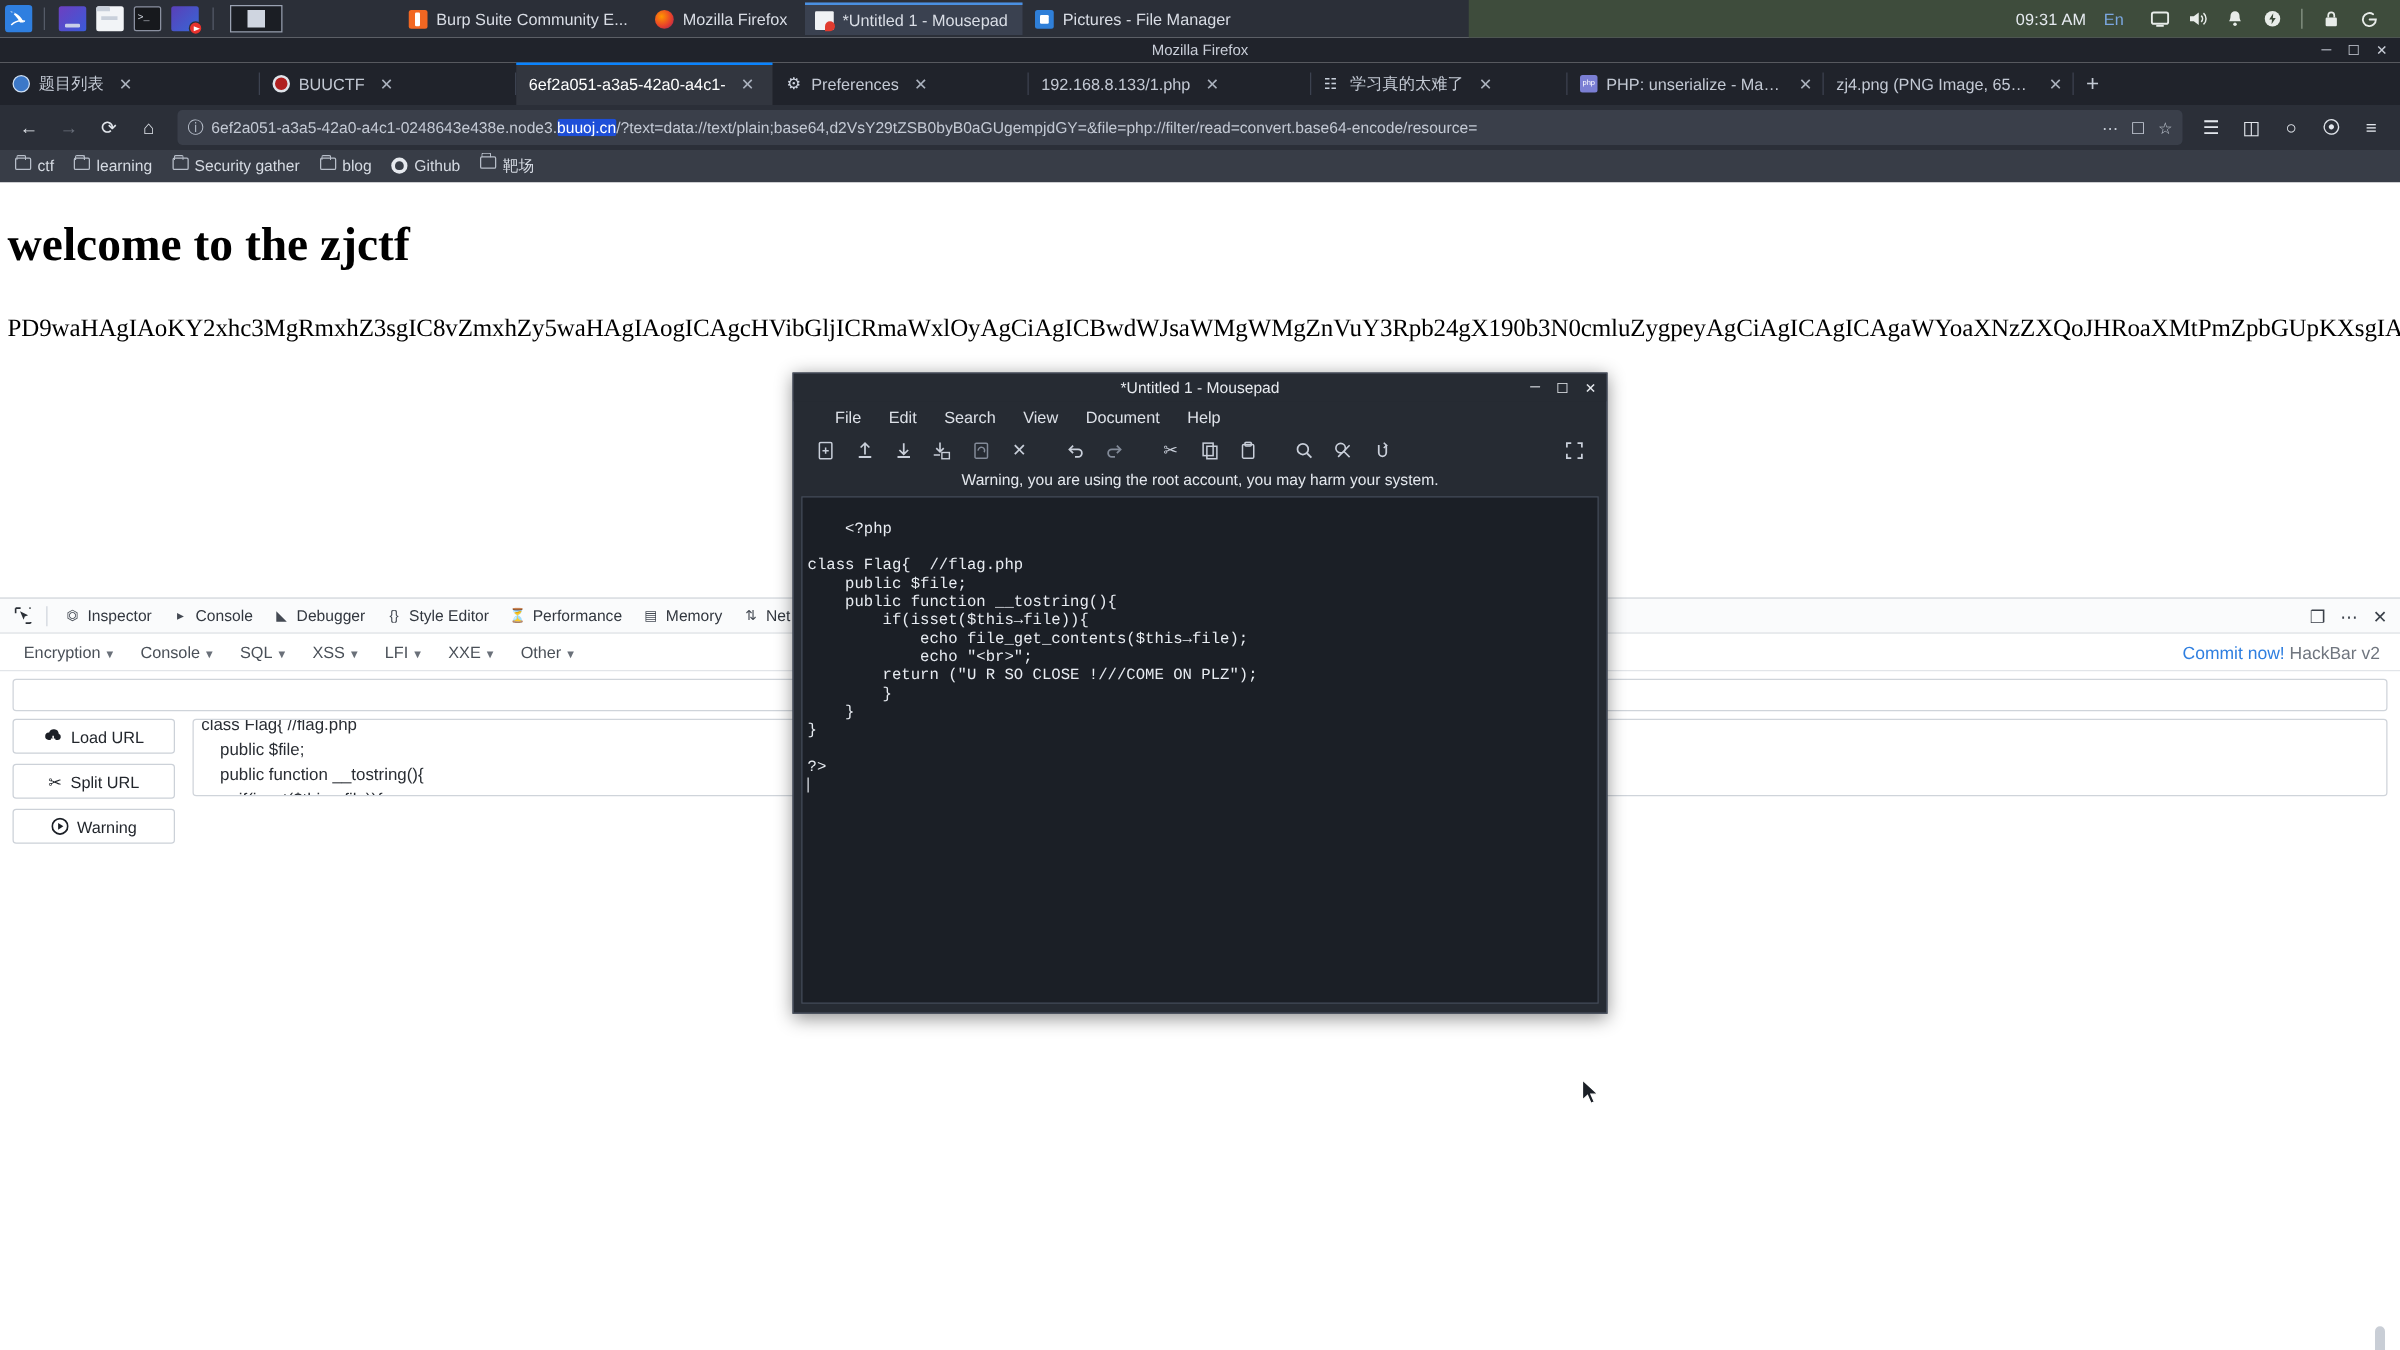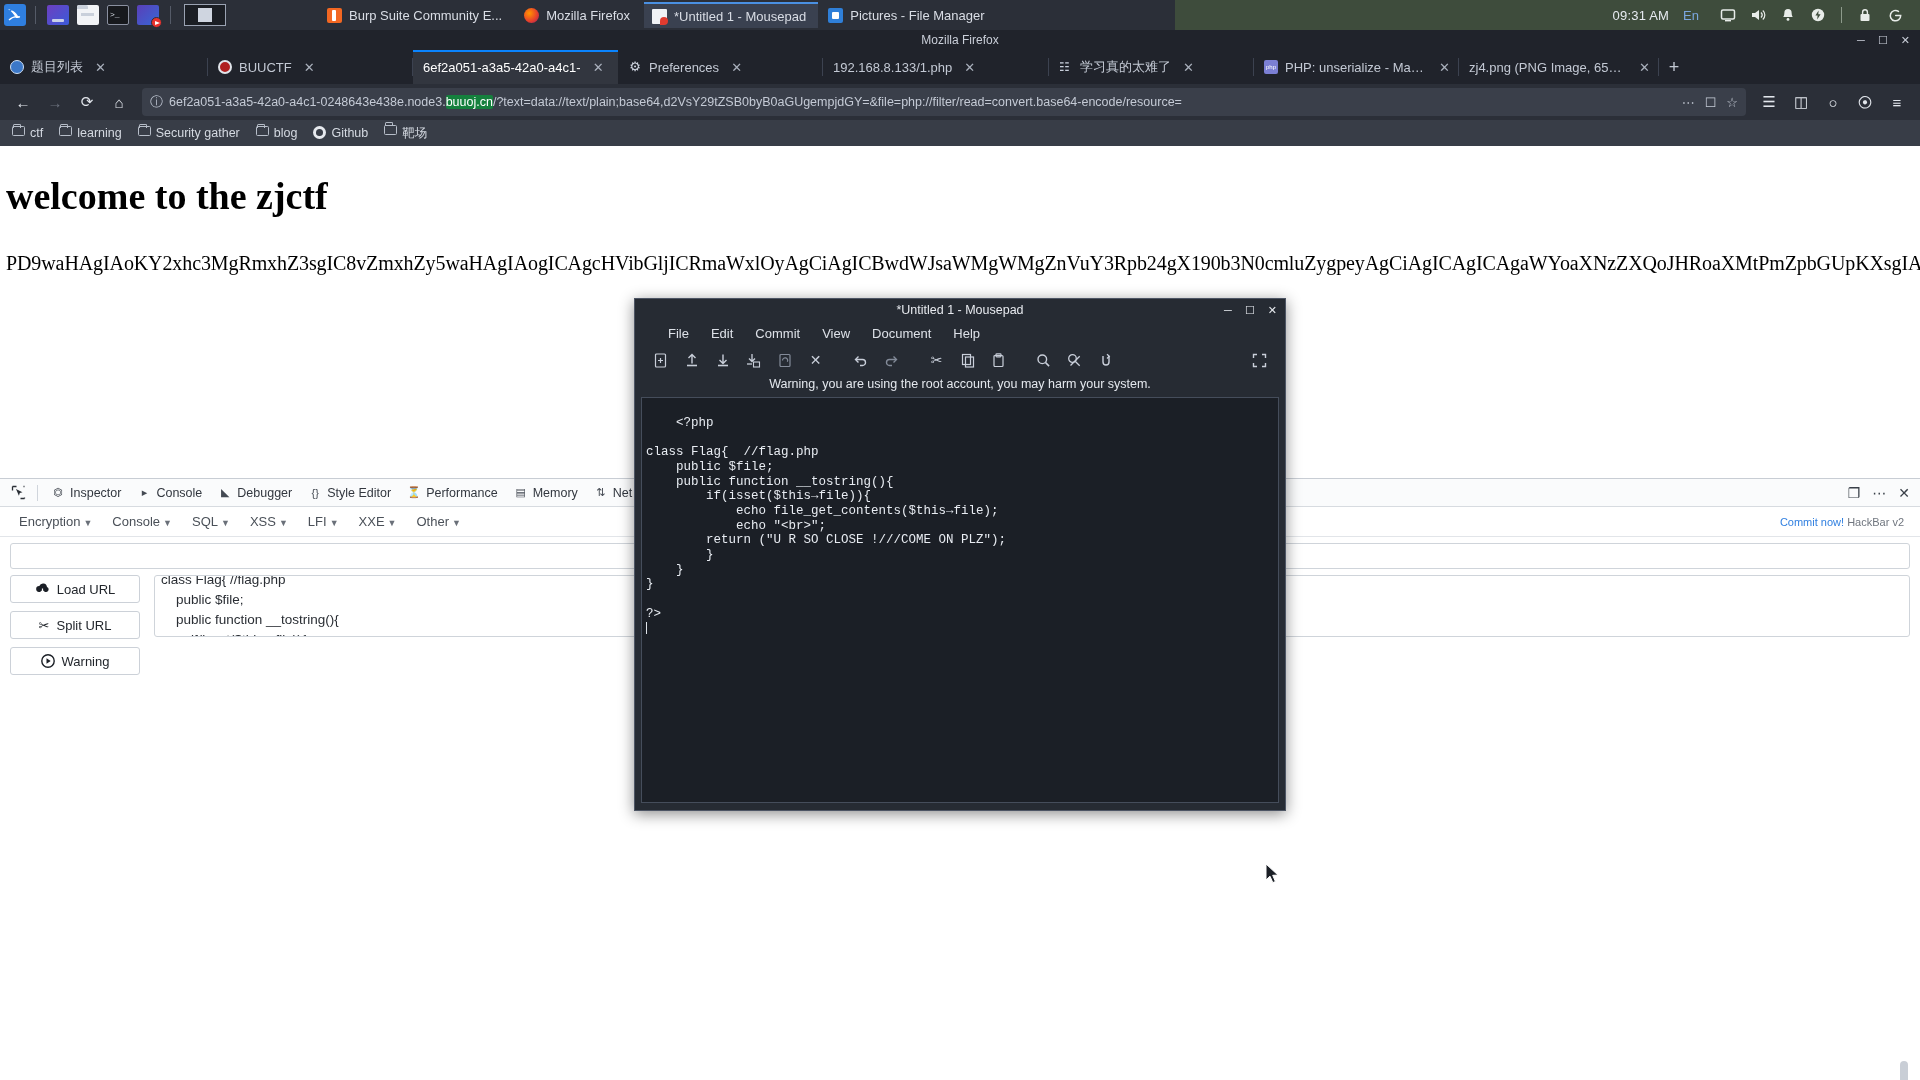--- a/index.html
+++ b/index.html
@@ -157,21 +157,21 @@
   .nav-btn.disabled { color:#6c727e; }
   #urlbar {
     flex: 1; height: 28px; background:#3a3f4a; border-radius:4px;
     display:flex; align-items:center; padding:0 8px; gap:6px;
     margin: 0 6px; overflow:hidden;
   }
   #urltext {
     font-size: 12.5px; color:#c4cad5; white-space:nowrap; overflow:hidden;
     flex:1;
   }
-  #urltext .host { color:#ffffff; background:#15803d; border-radius:2px;}
+  #urltext .host { color:#ffffff; background:#1d4ed8; border-radius:2px;}
   .urlbar-ico { color:#b8bfcb; font-size:13px; flex:0 0 auto;}
   .url-right { display:flex; align-items:center; gap:10px; color:#c4cad5; font-size:13px; padding-left:6px;}
 
   #ff-bookmarks {
     height: 26px; background: #383d47; display:flex; align-items:center;
     padding-left: 12px; gap: 16px; font-size: 12.5px; color:#d5dae2;
   }
   .bm { display:flex; align-items:flex-start; gap:5px; }
   .bm-folder {
     width:13px; height:10px; border:1.4px solid #b7bec9; border-radius:1.5px; position:relative;
@@ -217,21 +217,21 @@
   .dt-tab-ico { font-size:11px; color:#444a53; display:inline-flex; width:14px; justify-content:center;}
   .dt-right { margin-left:auto; display:flex; align-items:center; gap:12px; padding-right:10px; color:#3a4049; font-size:14px;}
 
   #hb-menubar {
     height: 30px; display:flex; align-items:center; gap: 2px;
     border-bottom: 1px solid #e2e5e9; background:#fff; padding-left: 10px;
     font-size: 13px; color:#4a5058;
   }
   .hb-menu { padding: 3px 9px; }
   .hb-menu .caret { font-size:9px; margin-left:3px; color:#6a7079;}
-  .hb-commit { margin-left:auto; padding-right: 16px; font-size:11px;}
+  .hb-commit { margin-left:auto; padding-right: 16px; font-size:14px;}
   .hb-commit .link { color:#2f7fe0; }
   .hb-commit .ver { color:#70767f; }
 
   #hb-urlrow {
     margin: 6px 10px 0 10px; height: 26px;
     border: 1px solid #cfd4da; border-radius: 3px; background:#fff;
   }
   #hb-body { display: flex; padding: 6px 10px 0 10px; gap: 14px; }
   #hb-buttons { display:flex; flex-direction:column; gap: 8px; width: 130px; }
   .hb-btn {
@@ -598,21 +598,21 @@
     <span id="mp-winbtns">
       <span>─</span>
       <span>☐</span>
       <span>✕</span>
     </span>
   </div>
 
   <div id="mp-menubar">
     <span class="mp-menu">File</span>
     <span class="mp-menu">Edit</span>
-    <span class="mp-menu">Commit</span>
+    <span class="mp-menu">Search</span>
     <span class="mp-menu">View</span>
     <span class="mp-menu">Document</span>
     <span class="mp-menu">Help</span>
   </div>
 
   <div id="mp-toolbar">
     <span class="mp-tb-ico">
       <svg width="14" height="15" viewBox="0 0 14 15">
           <rect x="1.5" y="1" width="10" height="13" rx="1" fill="none" stroke="#c9cfda" stroke-width="1.2"></rect>
           <path d="M6.5 5v5M4 7.5h5" stroke="#c9cfda" stroke-width="1.2"></path>

